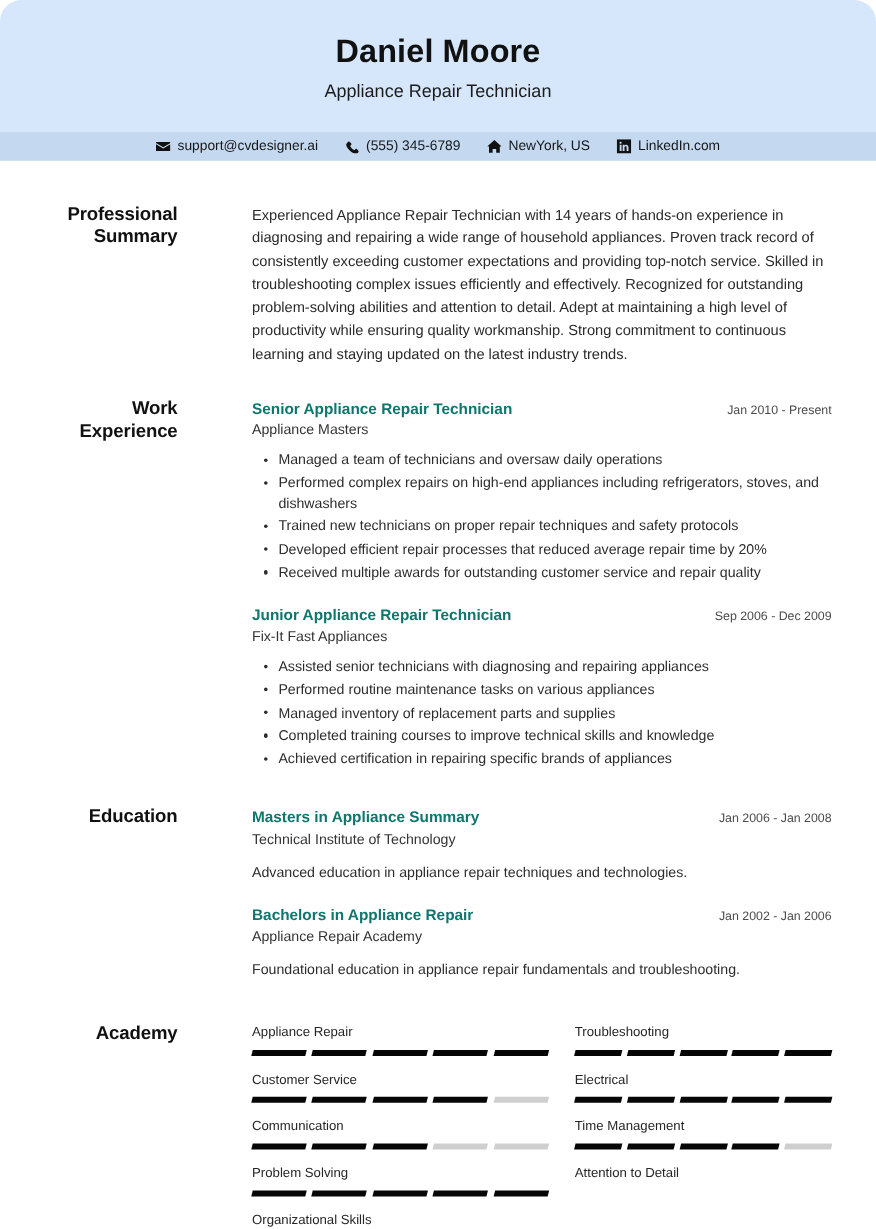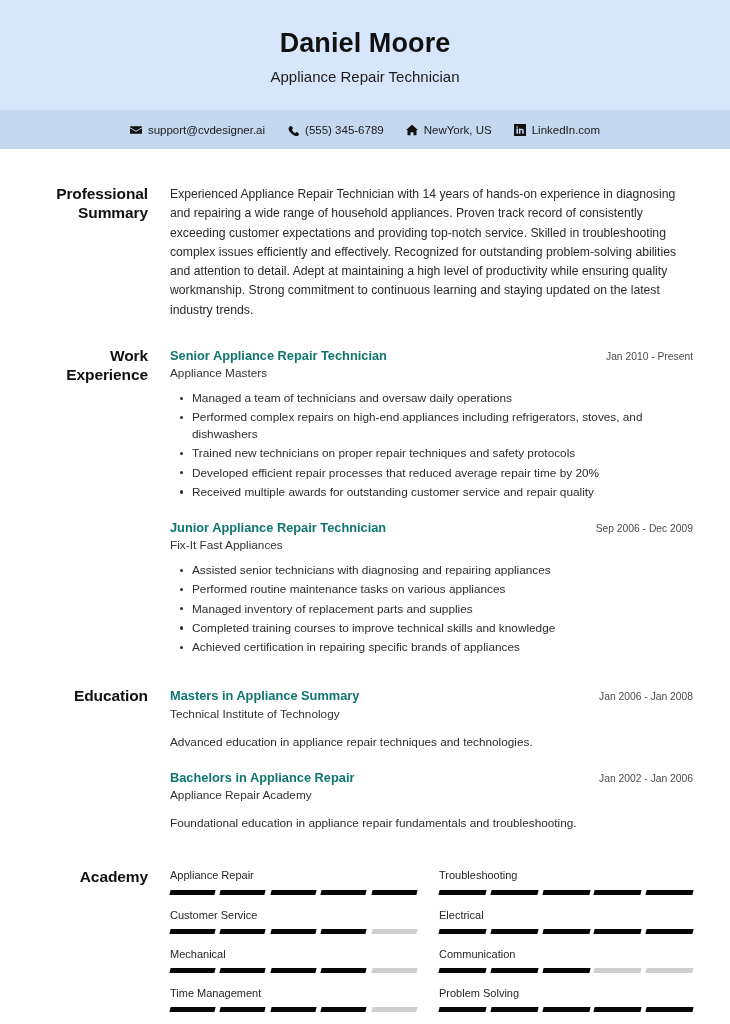--- a/index.html
+++ b/index.html
@@ -9,20 +9,21 @@
     background: #ffffff;
     font-family: "Liberation Sans", sans-serif;
     -webkit-font-smoothing: antialiased;
   }
   .page {
     position: relative;
     width: 730px;
     height: 1024px;
     overflow: hidden;
     background: #ffffff;
+    border-radius: 18px;
   }
 
   
   .header {
     background: #d6e7fb;
     height: 110px;
     display: flex;
     flex-direction: column;
     align-items: center;
     justify-content: center;
@@ -38,21 +39,21 @@
   .job-title {
     font-size: 15px;
     color: #1b1b1b;
     margin-top: 8px;
     line-height: 1.2;
   }
 
   
   .contact-bar {
     background: #c4d9ef;
-    height: 39px;
+    height: 24px;
     display: flex;
     align-items: center;
     justify-content: center;
     gap: 22px;
   }
   .contact-item {
     display: flex;
     align-items: center;
     gap: 6px;
     font-size: 11.5px;
@@ -68,20 +69,21 @@
     color: #111;
   }
   .contact-item .ic svg { display: block; }
 
   
   .content { padding: 0 37px 0 37px; }
 
   .section {
     display: flex;
     align-items: flex-start;
+    gap: 40px;
   }
   .sec-label {
     width: 133px;
     min-width: 133px;
     text-align: right;
     padding-right: 22px;
     font-size: 15.5px;
     font-weight: bold;
     color: #111111;
     line-height: 1.22;
@@ -351,30 +353,20 @@
             <div class="skill-bar">
                 <span class="seg on"></span>
                 <span class="seg on"></span>
                 <span class="seg on"></span>
                 <span class="seg on"></span>
                 <span class="seg on"></span>
               </div>
           </div>
 
           <div class="skill-cell">
-            <div class="skill-name">Mechanical</div>
-            <div class="skill-bar">
-                <span class="seg on"></span>
-                <span class="seg on"></span>
-                <span class="seg on"></span>
-                <span class="seg on"></span>
-                <span class="seg"></span>
-              </div>
-          </div>
-          <div class="skill-cell">
             <div class="skill-name">Communication</div>
             <div class="skill-bar">
                 <span class="seg on"></span>
                 <span class="seg on"></span>
                 <span class="seg on"></span>
                 <span class="seg"></span>
                 <span class="seg"></span>
               </div>
           </div>
 

